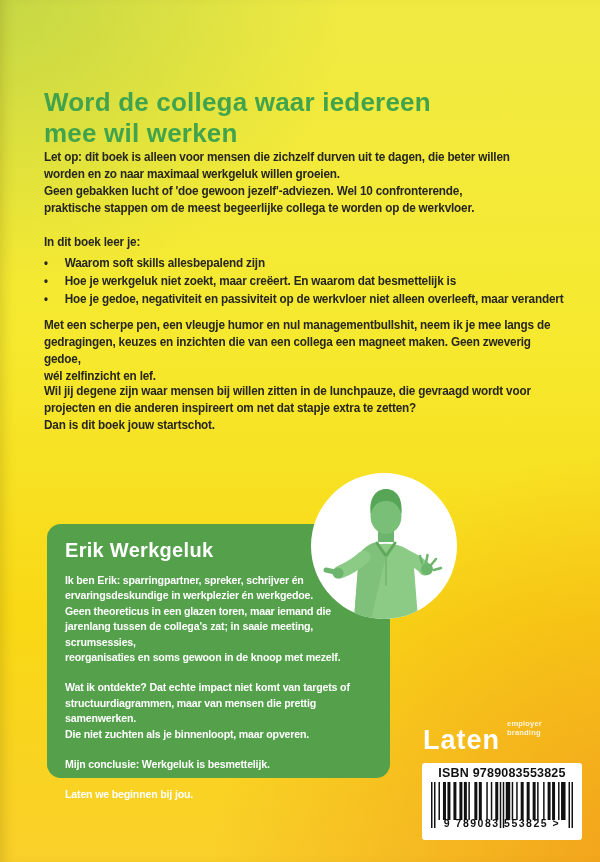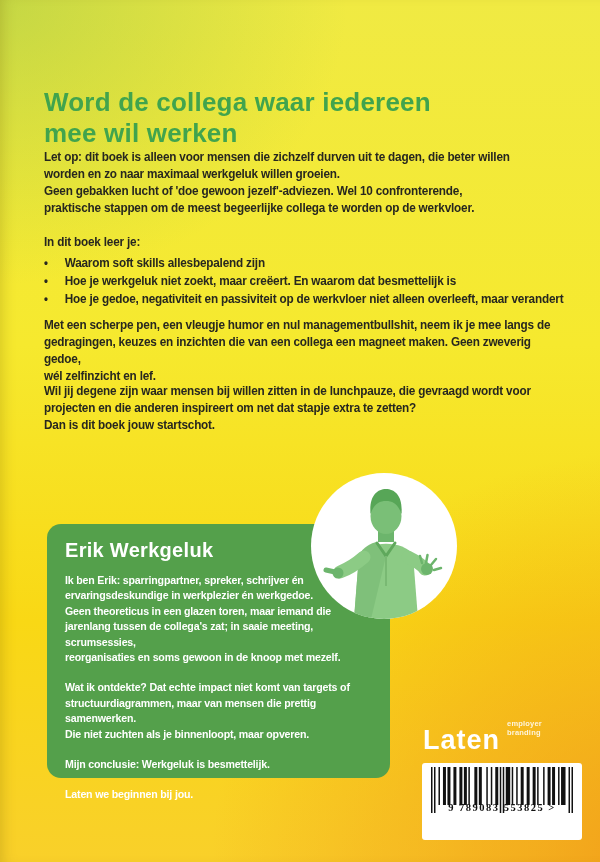--- a/index.html
+++ b/index.html
@@ -59,21 +59,21 @@
   .barcode-box{
     position:absolute;left:422px;top:763px;width:160px;height:77px;background:#ffffff;
     border-radius:3px;z-index:2;box-sizing:border-box;padding-top:3px;text-align:center;
   }
   .isbn-label{
     color:#111111;font-size:12.5px;font-weight:700;letter-spacing:0.2px;line-height:15px;
   }
   .barcode-svg{display:block;margin:1px auto 0 auto;}
   .barcode-digits{
     position:relative;margin-top:-11px;color:#111111;font-size:10.5px;font-weight:700;
-    letter-spacing:1.5px;line-height:12px;font-family:Liberation Serif, serif;
+    letter-spacing:1.5px;line-height:12px;font-family:Liberation Sans, sans-serif;
   }
 </style>
 </head>
 <body>
 
 <div class="cover">
 
   <h1 class="title">Word de collega waar iedereen<br>mee wil werken</h1>
 
   <div class="bodytext p1">Let op: dit boek is alleen voor mensen die zichzelf durven uit te dagen,  die beter willen<br>worden en zo naar maximaal werkgeluk willen groeien.<br>Geen gebakken lucht of 'doe gewoon jezelf'-adviezen. Wel 10 confronterende,<br>praktische stappen om de meest begeerlijke collega te worden op de werkvloer.</div>
@@ -124,20 +124,21 @@
       <path d="M115 90 l1.5 -8 M120 92 l5 -6 M111 90 l-2 -7 M123 97 l7 -2" stroke="#6cb56c" stroke-width="2.5" stroke-linecap="round"></path>
     </svg>
   </div>
 
   <div class="publisher">
     <span class="publisher-name">Laten</span>
     <span class="publisher-tagline">employer<br>branding</span>
   </div>
 
   <div class="barcode-box">
+    <div class="isbn-label">ISBN 9789083553825</div>
     <svg class="barcode-svg" width="142" height="46" viewBox="0 0 95 46" preserveAspectRatio="none">
         <rect x="0" y="0" width="1" height="46" fill="#111111"></rect>
         <rect x="2" y="0" width="1" height="46" fill="#111111"></rect>
         <rect x="5" y="0" width="1" height="38" fill="#111111"></rect>
         <rect x="8" y="0" width="2" height="38" fill="#111111"></rect>
         <rect x="11" y="0" width="2" height="38" fill="#111111"></rect>
         <rect x="15" y="0" width="2" height="38" fill="#111111"></rect>
         <rect x="19" y="0" width="2" height="38" fill="#111111"></rect>
         <rect x="22" y="0" width="2" height="38" fill="#111111"></rect>
         <rect x="25" y="0" width="1" height="38" fill="#111111"></rect>

